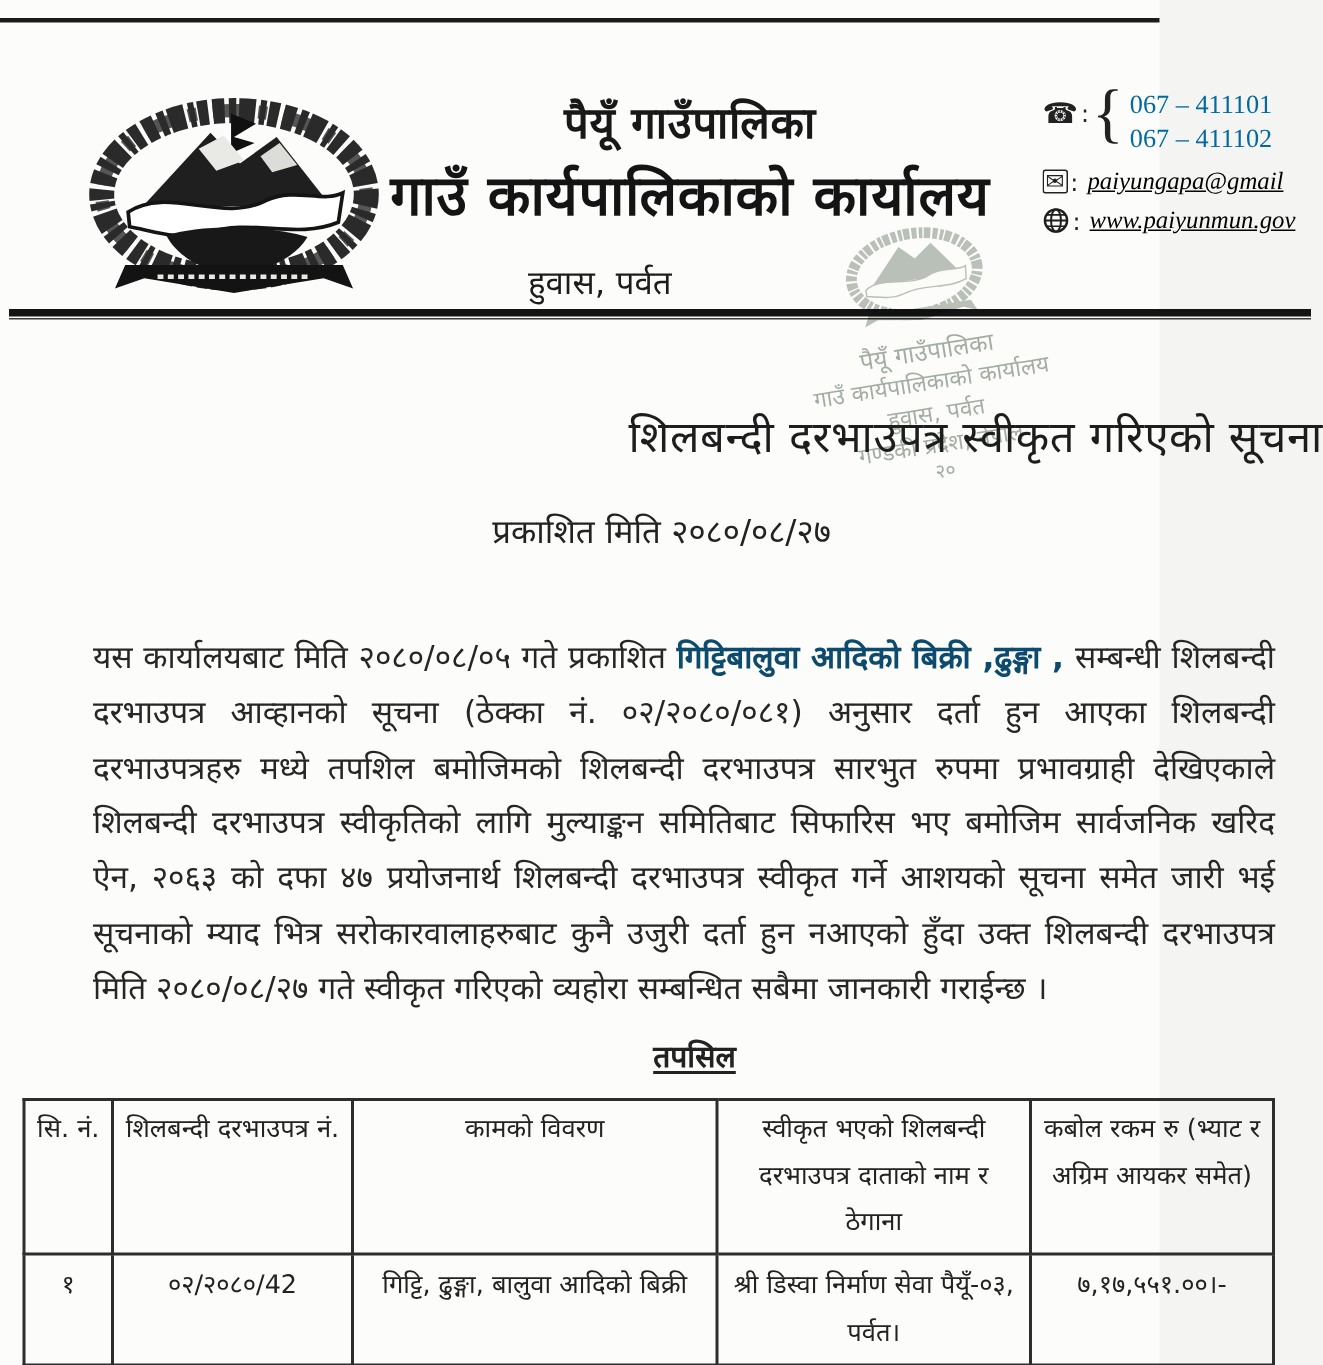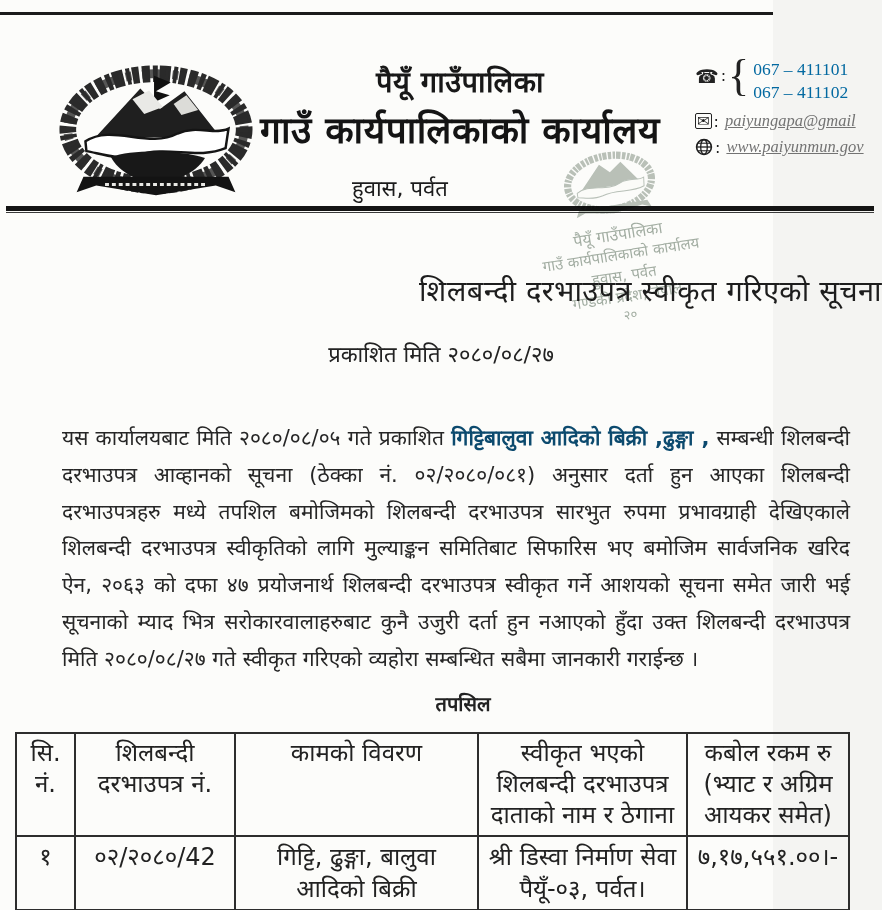--- a/index.html
+++ b/index.html
@@ -30,21 +30,21 @@
   .phone-row{align-items:flex-start;}
   .phone-glyph{font-size:19px;line-height:24px;margin-top:8px;color:#222;}
   .colon{font-size:16px;margin:10px 2px 0 2px;color:#222;}
   .brace{font-family:"Liberation Serif",serif;font-size:44px;font-weight:200;line-height:44px;color:#222;margin-top:-2px;}
   .phone-nums{font-family:"Liberation Serif",serif;font-size:17.5px;line-height:23px;color:#0369a1;padding-left:4px;margin-top:2px;text-align:center;}
   .mail-row{margin-top:7px;}
   .web-row{margin-top:6px;}
   .mail-glyph{font-size:15px;color:#222;border:1.5px solid #222;line-height:14px;padding:0 1px;border-radius:2px;}
   .link-text{
     font-family:"Liberation Serif",serif;font-style:italic;font-size:16.5px;
-    text-decoration:underline;color:#737373;margin-left:4px;
+    text-decoration:underline;color:#000000;margin-left:4px;
   }
   .globe-svg{flex:0 0 auto;}
   .separator{position:absolute;left:6px;top:206px;width:868px;}
   .separator .bar1{height:5px;background:#141414;}
   .separator .bar2{height:1px;background:#3a3a3a;margin-top:1px;}
   
   .stamp{
     position:absolute;left:498px;top:148px;width:240px;
     transform:rotate(-9deg);
     text-align:center;color:#6b7d6d;opacity:.62;
@@ -65,26 +65,26 @@
   .body-text{
     position:absolute;left:62px;top:420px;width:788px;
     font-size:21px;line-height:36.8px;color:#262626;
     text-align:justify;
   }
   .body-bold{font-weight:bold;color:#0c4a6e;}
   .tapsil{
     position:absolute;left:0;top:690px;width:882px;text-align:center;
     font-size:20px;font-weight:bold;color:#222;
   }
-  .tapsil span{text-underline-offset:3px;margin-left:44px;}
+  .tapsil span{text-decoration:underline;text-underline-offset:3px;margin-left:44px;}
   
   table.sched{
     position:absolute;left:15px;top:732px;width:833px;
     border-collapse:collapse;table-layout:fixed;
-    font-size:24px;color:#222;
+    font-size:17px;color:#222;
   }
   table.sched td,table.sched th{
     border:2px solid #2d2d2d;vertical-align:top;padding:4px 6px;
     font-weight:normal;text-align:center;line-height:31px;
   }
   table.sched th{height:92px;}
   table.sched td{height:60px;line-height:32px;}
   td.amount{text-align:left;padding-left:10px;}
 </style>
 </head>

